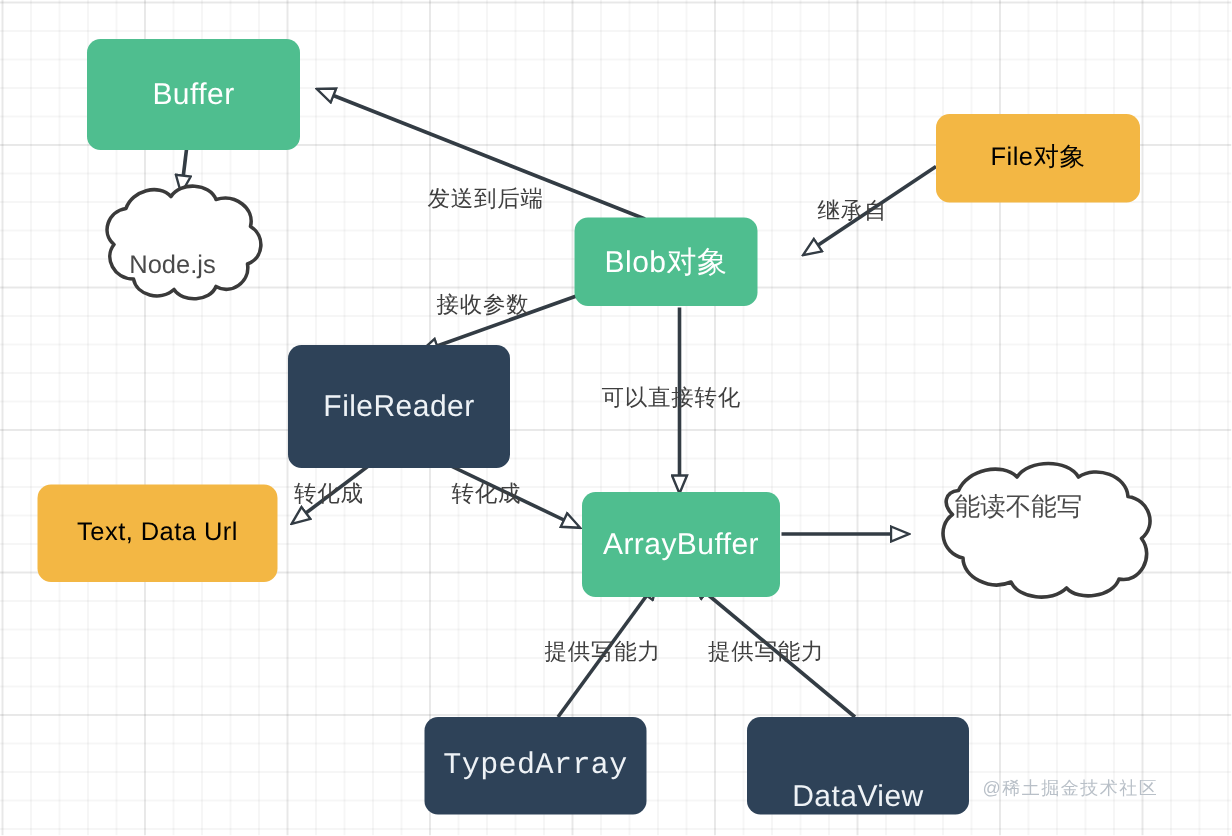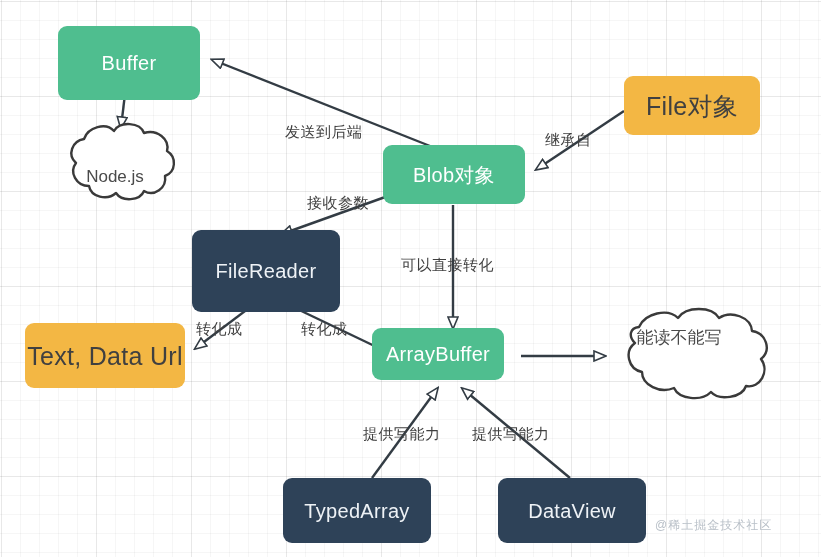--- a/index.html
+++ b/index.html
@@ -45,22 +45,22 @@
     color: #ffffff;
     font-size: 20px;
   }
   .node-dark {
     background: #2E4258;
     color: #eef2f6;
     font-size: 20px;
   }
   .node-yellow {
     background: #F3B744;
-    color: #404040;
-    font-size: 25px;
+    color: #000000;
+    font-size: 17px;
   }
   .cloud-label {
     position: absolute;
     display: flex;
     align-items: center;
     justify-content: center;
     color: #4a4a4a;
     font-size: 17px;
     pointer-events: none;
   }
@@ -161,61 +161,61 @@
   </svg>
 
   <div class="node node-green" style="left:58px; top:26px; width:142px; height:74px;">
     <span>Buffer</span>
   </div>
 
   <div class="cloud-label" style="left:56px; top:141px; width:118px; height:72px;">
     <span>Node.js</span>
   </div>
 
-  <div class="node node-green" style="left:383px; top:145px; width:142px; height:59px;align-items:center;">
+  <div class="node node-green" style="left:383px; top:145px; width:122px; height:59px;align-items:center;">
     <span>Blob对象</span>
   </div>
 
   <div class="node node-yellow" style="left:624px; top:76px; width:136px; height:59px;">
     <span>File对象</span>
   </div>
 
   <div class="node node-dark" style="left:192px; top:230px; width:148px; height:82px;">
     <span>FileReader</span>
   </div>
 
   <div class="node node-yellow" style="left:25px; top:323px; width:160px; height:65px;">
     <span>Text, Data Url</span>
   </div>
 
-  <div class="node node-green" style="left:372px; top:328px; width:132px; height:52px;">
+  <div class="node node-green" style="left:388px; top:328px; width:132px; height:70px;">
     <span>ArrayBuffer</span>
   </div>
 
   <div class="cloud-label" style="left:606px; top:296px; width:146px; height:82px;">
     <span>能读不能写</span>
   </div>
 
-  <div class="node node-dark" style="left:283px; top:478px; width:148px; height:65px;">
+  <div class="node node-dark" style="left:283px; top:478px; width:148px; height:65px;font-family:Liberation Mono, monospace;">
     <span>TypedArray</span>
   </div>
 
-  <div class="node node-dark" style="left:498px; top:478px; width:148px; height:65px;">
+  <div class="node node-dark" style="left:498px; top:478px; width:148px; height:65px;align-items:flex-end;">
     <span>DataView</span>
   </div>
 
   <div class="edge-label" style="left:285px; top:95px;margin-top:28px;">
     <span>发送到后端</span>
   </div>
 
   <div class="edge-label" style="left:545px; top:131px;">
     <span>继承自</span>
   </div>
 
-  <div class="edge-label" style="left:291px; top:194px;margin-left:16px;">
+  <div class="edge-label" style="left:291px; top:194px;">
     <span>接收参数</span>
   </div>
 
   <div class="edge-label" style="left:401px; top:256px;">
     <span>可以直接转化</span>
   </div>
 
   <div class="edge-label" style="left:196px; top:320px;">
     <span>转化成</span>
   </div>

